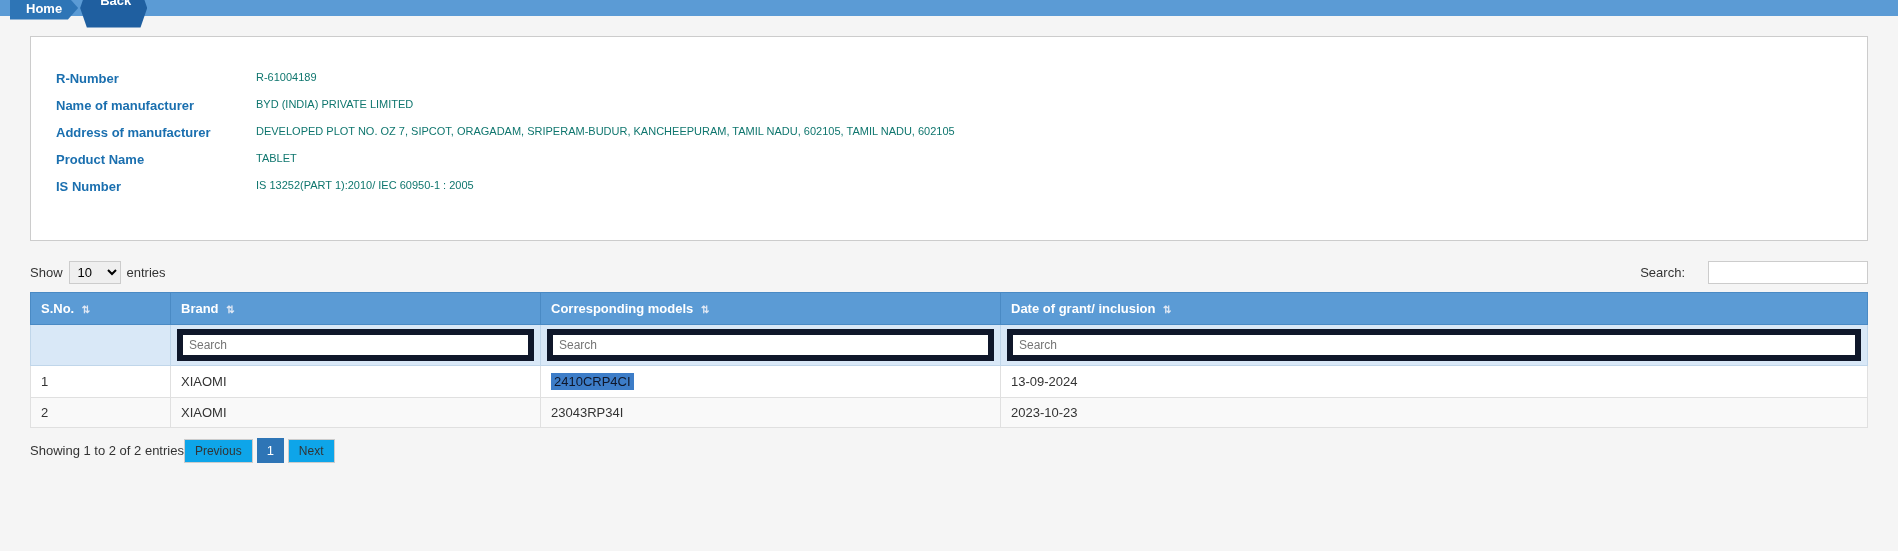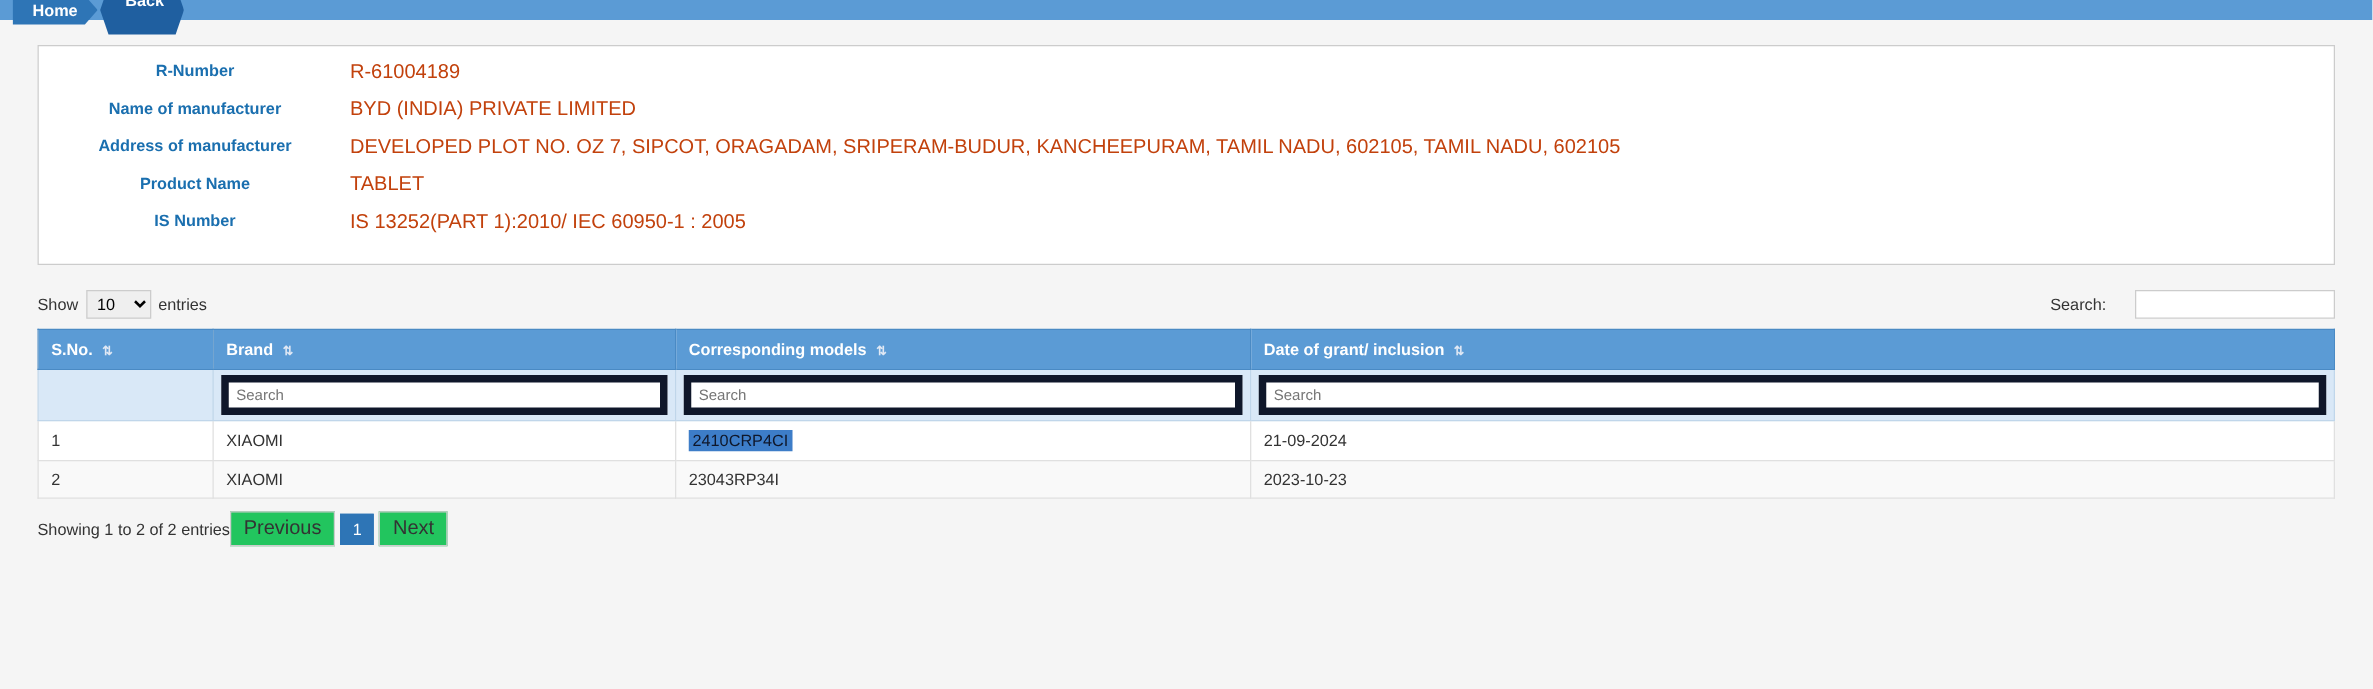--- a/index.html
+++ b/index.html
@@ -33,38 +33,36 @@
       cursor: pointer;
       clip-path: polygon(10% 0, 90% 0, 100% 50%, 90% 100%, 10% 100%, 0 50%);
       border: none;
     }
 
     
     .info-card {
       background: #fff;
       border: 1px solid #ccc;
       margin: 20px 30px;
-      padding: 12px 25px;
-      text-align: center;
+      padding: 34px 25px;
     }
     .info-row {
       margin-bottom: 12px;
       display: flex;
       align-items: flex-start;
     }
     .info-label {
       color: #1a6faf;
       font-weight: bold;
       font-size: 13px;
       min-width: 200px;
     }
     .info-value {
-      font-size: 16px;
-      color: #c2410c;
-      margin-left: 24px;
+      font-size: 11px;
+      color: #0f766e;
     }
 
     
     .table-section {
       margin: 10px 30px 36px 30px;
     }
 
     
     .table-controls {
       display: flex;
@@ -153,23 +151,23 @@
       margin-top: 10px;
       font-size: 13px;
     }
     .pagination-buttons {
       display: flex;
       align-items: center;
       gap: 4px;
     }
     .pagination-buttons button {
       padding: 4px 10px;
-      font-size: 16px;
-      border: 1px solid #ccc;
-      background: #22c55e;
+      font-size: 12px;
+      border: 1px solid #ccc;
+      background: #0ea5e9;
       cursor: pointer;
       color: #333;
     }
     .pagination-buttons .page-num {
       padding: 4px 9px;
       font-size: 13px;
       border: 1px solid #2e75b6;
       background: #2e75b6;
       color: #fff;
       cursor: pointer;
@@ -264,21 +262,21 @@
         </th>
       </tr>
     </thead>
     <tbody>
       <tr>
         <td>1</td>
         <td>XIAOMI</td>
         <td>
           <span class="highlighted-cell">2410CRP4CI</span>
         </td>
-        <td>21-09-2024</td>
+        <td>13-09-2024</td>
       </tr>
       <tr>
         <td>2</td>
         <td>XIAOMI</td>
         <td>23043RP34I</td>
         <td>2023-10-23</td>
       </tr>
     </tbody>
   </table>
 

